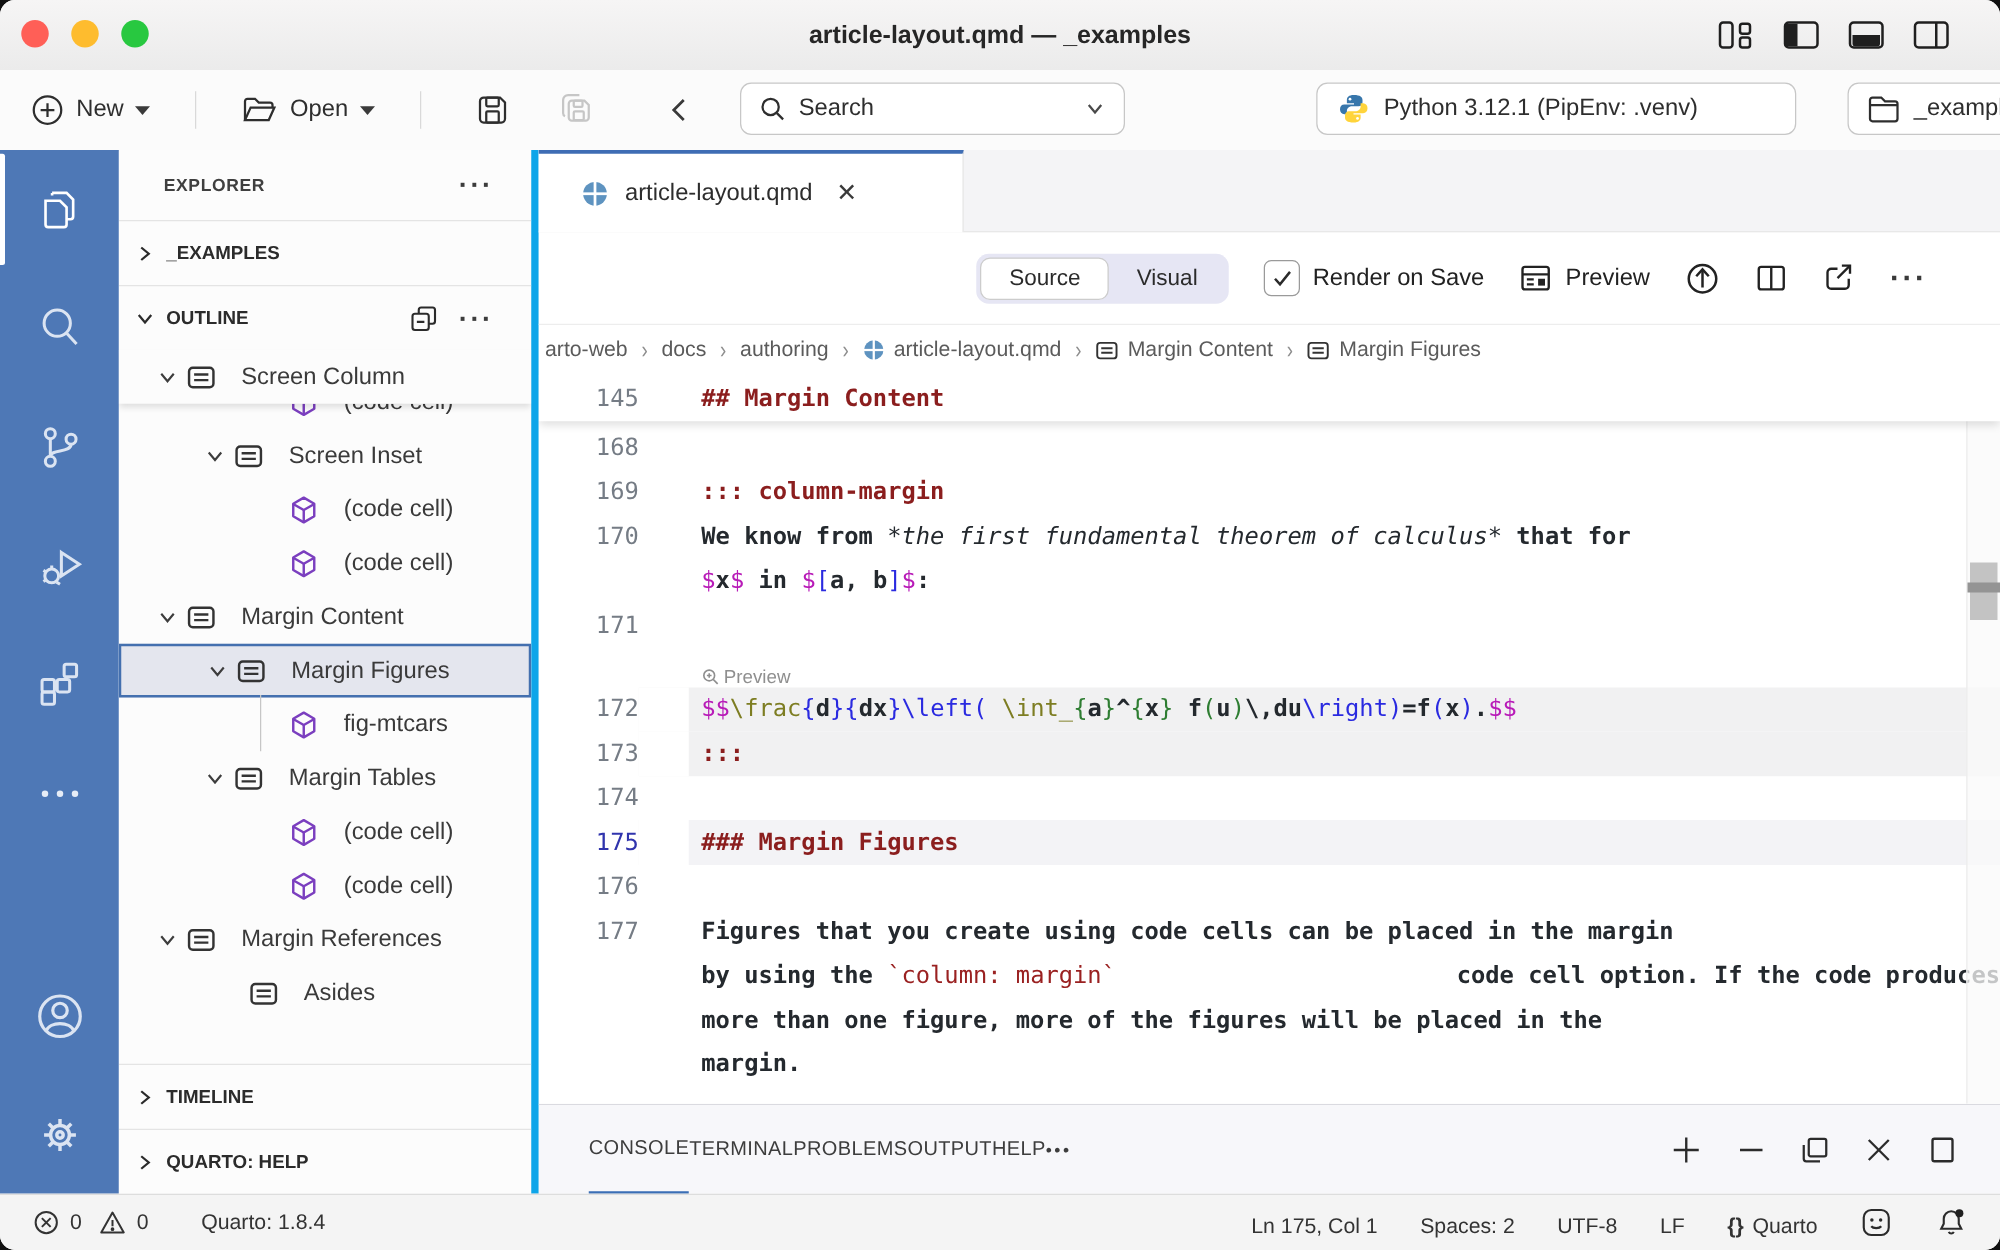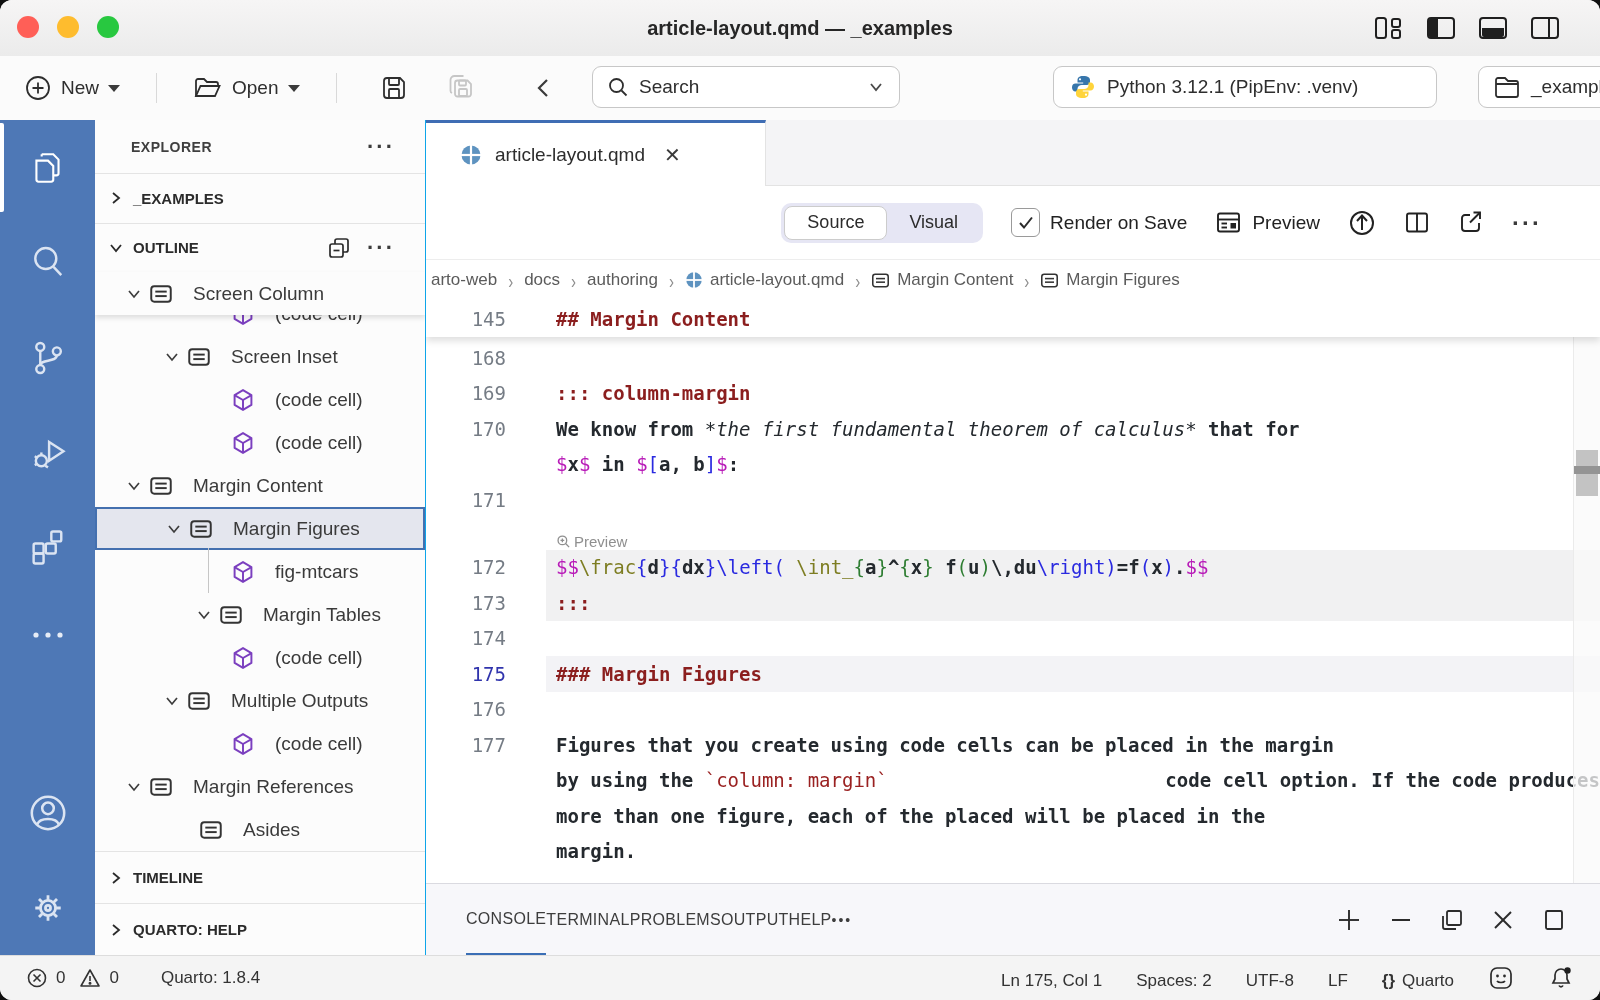--- a/index.html
+++ b/index.html
@@ -23,21 +23,21 @@
   .pybox{position:absolute;left:1053px;top:10px;width:384px;height:42px;border:1px solid #c7c7c7;border-radius:9px;background:#fff;display:flex;align-items:center;padding:0 16px;box-sizing:border-box;gap:11px;font-size:19px;color:#2e2e2e;}
   .projbox{position:absolute;left:1478px;top:10px;width:160px;height:42px;border:1px solid #c7c7c7;border-radius:9px;background:#fff;display:flex;align-items:center;padding:0 14px;box-sizing:border-box;gap:10px;font-size:19px;color:#2e2e2e;overflow:hidden;white-space:nowrap;}
   
   .main{position:absolute;top:120px;left:0;right:0;bottom:45px;display:flex;}
   .abar{width:95px;background:#4e78b6;position:relative;flex:none;}
   .abar .aitem{height:95px;display:flex;align-items:center;justify-content:center;position:relative;}
   .abar .spacerB{flex:1;}
   .abar-col{display:flex;flex-direction:column;height:100%;}
   .active-ind{position:absolute;left:0;top:3px;bottom:3px;width:4px;background:#ffffff;border-radius:0 2px 2px 0;}
   
-  .sbar{width:330px;flex:none;background:#fcfcfc;border-right:1px solid #0ea5e9;display:flex;flex-direction:column;overflow:hidden;}
+  .sbar{width:330px;flex:none;background:#fcfcfc;border-right:6px solid #0ea5e9;display:flex;flex-direction:column;overflow:hidden;}
   .sb-title{height:56px;display:flex;align-items:center;padding:0 30px 0 36px;font-size:14px;letter-spacing:.5px;color:#3f3f3f;font-weight:600;}
   .sb-title .dots,.sb-head .dots{margin-left:auto;color:#3c3c3c;font-size:22px;letter-spacing:2px;font-weight:700;line-height:10px;}
   .sb-head{height:51px;display:flex;align-items:center;gap:8px;padding:0 30px 0 12px;font-size:15px;font-weight:700;color:#2b2b2b;border-top:1px solid #e4e4e4;}
   .tree{position:relative;}
   .trow{height:43px;display:flex;align-items:center;box-sizing:border-box;position:relative;font-size:19px;color:#3a3a3a;}
   .trow .lbl{margin-left:8px;white-space:nowrap;}
   .trow.sel{background:#e4e6ee;border:2px solid #4470af;}
   .trow.stick{background:#fcfcfc;box-shadow:0 3px 5px rgba(0,0,0,.12);z-index:2;}
   .trow .chev{width:30px;flex:none;display:flex;justify-content:center;}
   .ticon{width:36px;flex:none;display:flex;justify-content:flex-start;}
@@ -413,21 +413,21 @@
             <span class="guide"></span>
             <span class="ticon">
               <svg width="24" height="24" viewBox="0 0 16 16" fill="none" stroke="#7b3fbf" stroke-width="1.3" stroke-linejoin="round">
                 <path d="M8 1.4 L13.6 4.7 V11.3 L8 14.6 L2.4 11.3 V4.7 Z"></path>
                 <path d="M2.6 4.9 L8 8 L13.4 4.9"></path>
                 <path d="M8 8 V14.4"></path>
               </svg>
             </span>
             <span class="lbl">fig-mtcars</span>
           </div>
-          <div class="trow" style="padding-left: 94px;">
+          <div class="trow" style="padding-left: 62px;">
             <span class="chev">
               <svg width="20" height="20" viewBox="0 0 20 20" fill="none" stroke="#3d3d3d" stroke-width="1.7">
                 <polyline points="5,7 10,13 15,7"></polyline>
               </svg>
             </span>
             <span class="ticon">
               <svg width="24" height="24" viewBox="0 0 16 16" fill="none" stroke="#333" stroke-width="1.3">
                 <rect x="1.5" y="2.8" width="13" height="10.4" rx="2"></rect>
                 <line x1="4.2" y1="6.4" x2="11.8" y2="6.4"></line>
                 <line x1="4.2" y1="9.4" x2="11.8" y2="9.4"></line>
@@ -437,35 +437,20 @@
           </div>
           <div class="trow" style="padding-left: 136px;">
             <span class="ticon">
               <svg width="24" height="24" viewBox="0 0 16 16" fill="none" stroke="#7b3fbf" stroke-width="1.3" stroke-linejoin="round">
                 <path d="M8 1.4 L13.6 4.7 V11.3 L8 14.6 L2.4 11.3 V4.7 Z"></path>
                 <path d="M2.6 4.9 L8 8 L13.4 4.9"></path>
                 <path d="M8 8 V14.4"></path>
               </svg>
             </span>
             <span class="lbl">(code cell)</span>
-          </div>
-          <div class="trow" style="padding-left: 62px;">
-            <span class="chev">
-              <svg width="20" height="20" viewBox="0 0 20 20" fill="none" stroke="#3d3d3d" stroke-width="1.7">
-                <polyline points="5,7 10,13 15,7"></polyline>
-              </svg>
-            </span>
-            <span class="ticon">
-              <svg width="24" height="24" viewBox="0 0 16 16" fill="none" stroke="#333" stroke-width="1.3">
-                <rect x="1.5" y="2.8" width="13" height="10.4" rx="2"></rect>
-                <line x1="4.2" y1="6.4" x2="11.8" y2="6.4"></line>
-                <line x1="4.2" y1="9.4" x2="11.8" y2="9.4"></line>
-              </svg>
-            </span>
-            <span class="lbl">Multiple Outputs</span>
           </div>
           <div class="trow" style="padding-left: 136px;">
             <span class="ticon">
               <svg width="24" height="24" viewBox="0 0 16 16" fill="none" stroke="#7b3fbf" stroke-width="1.3" stroke-linejoin="round">
                 <path d="M8 1.4 L13.6 4.7 V11.3 L8 14.6 L2.4 11.3 V4.7 Z"></path>
                 <path d="M2.6 4.9 L8 8 L13.4 4.9"></path>
                 <path d="M8 8 V14.4"></path>
               </svg>
             </span>
             <span class="lbl">(code cell)</span>
@@ -679,21 +664,21 @@
             <div class="crow">
               <div class="ln">177</div>
               <div class="lc"><span class="tk txt">Figures that you create using code cells can be placed in the margin</span></div>
             </div>
             <div class="crow">
               <div class="ln"></div>
               <div class="lc"><span class="tk txt">by using the </span><span class="tk code">`column: margin`</span><span class="tk txt"> code cell option. If the code produces</span></div>
             </div>
             <div class="crow">
               <div class="ln"></div>
-              <div class="lc"><span class="tk txt">more than one figure, each of the placed will be placed in the</span></div>
+              <div class="lc"><span class="tk txt">more than one figure, more of the figures will be placed in the</span></div>
             </div>
             <div class="crow">
               <div class="ln"></div>
               <div class="lc"><span class="tk txt">margin.</span></div>
             </div>
           </div>
         <div class="vsb">
           <div class="thumb"></div>
           <div class="mark"></div>
         </div>

